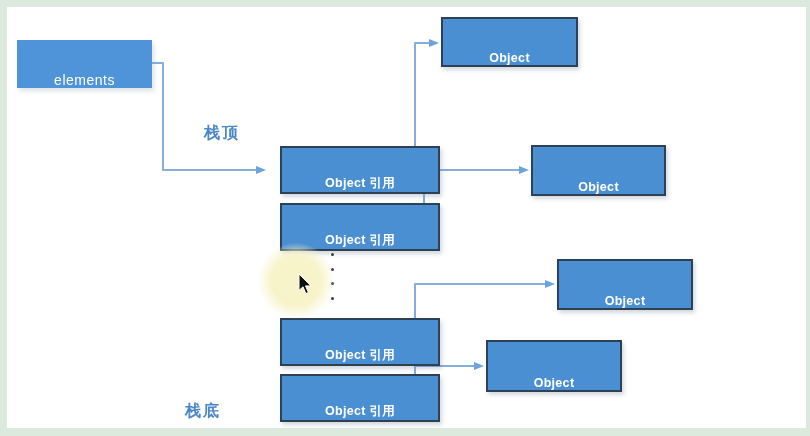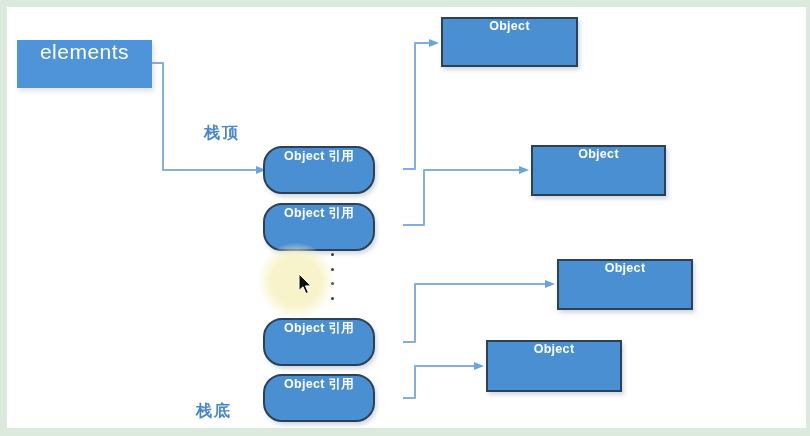--- a/index.html
+++ b/index.html
@@ -9,52 +9,52 @@
   .frame {
     position:relative; width:810px; height:436px;
     background: var(--frame); overflow:hidden;
   }
   .canvas {
     position:absolute; left:7px; top:7px; width:799px; height:421px;
     background: var(--canvas);
   }
 
   .node {
-    position:absolute; display:flex; align-items:flex-start; justify-content:center;
+    position:absolute; display:flex; align-items:flex-end; justify-content:center;
     color:#ffffff; text-align:center;
   }
   .elements-box {
     left:17px; top:40px; width:135px; height:48px;
     background: var(--elements-fill);
-    font-size:21px; letter-spacing:0.5px;
+    font-size:14px; letter-spacing:0.5px;
     box-shadow: 2px 3px 5px rgba(120,140,160,0.25);
   }
   .ref-box, .obj-box {
     background: var(--box-fill);
     border:2px solid var(--box-border);
     font-size:12.5px; font-weight:600; letter-spacing:0.3px;
     box-shadow: 2px 3px 4px rgba(110,130,150,0.30);
   }
-  .ref-box { left:263px; width:112px; height:48px;border-radius:19px; }
+  .ref-box { left:280px; width:160px; height:48px; }
   .ref-1 { top:146px; }
   .ref-2 { top:203px; }
   .ref-3 { top:318px; }
   .ref-4 { top:374px; }
 
   .obj-a { left:441px; top:17px;  width:137px; height:50px; }
   .obj-b { left:531px; top:145px; width:135px; height:51px; }
   .obj-c { left:557px; top:259px; width:136px; height:51px; }
   .obj-d { left:486px; top:340px; width:136px; height:52px; }
 
   .zh-label {
     position:absolute; color: var(--label); font-size:16px; font-weight:700;
     letter-spacing:2px;
   }
   .stack-top    { left:204px; top:123px; }
-  .stack-bottom { left:196px; top:401px; }
+  .stack-bottom { left:185px; top:401px; }
 
   svg.connectors { position:absolute; left:0; top:0; pointer-events:none; }
   svg.connectors polyline {
     fill:none; stroke: var(--line); stroke-width:2; stroke-linejoin:round;
   }
   #arrow-head path { fill: var(--arrow); }
 
   .dots {
     position:absolute; left:331px; top:253px;
     display:flex; flex-direction:column; gap:11.5px;

